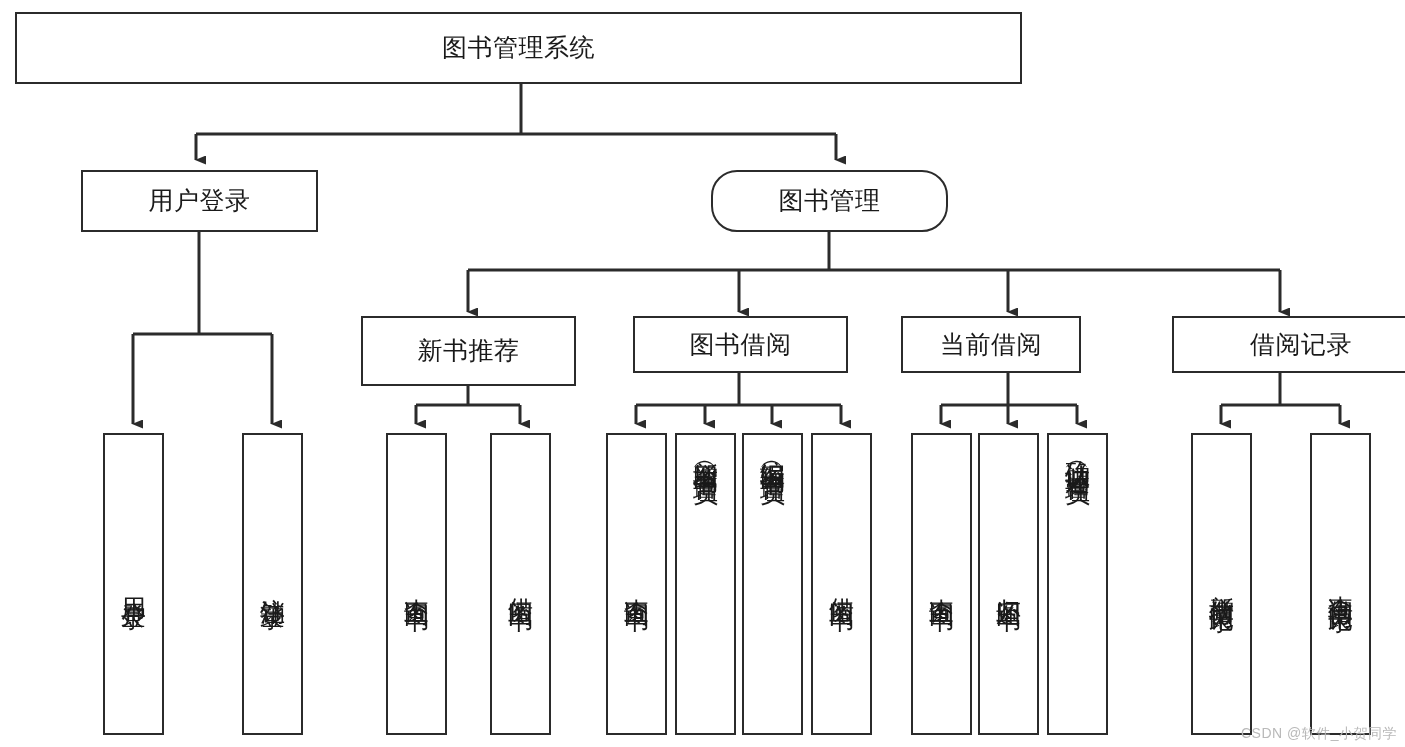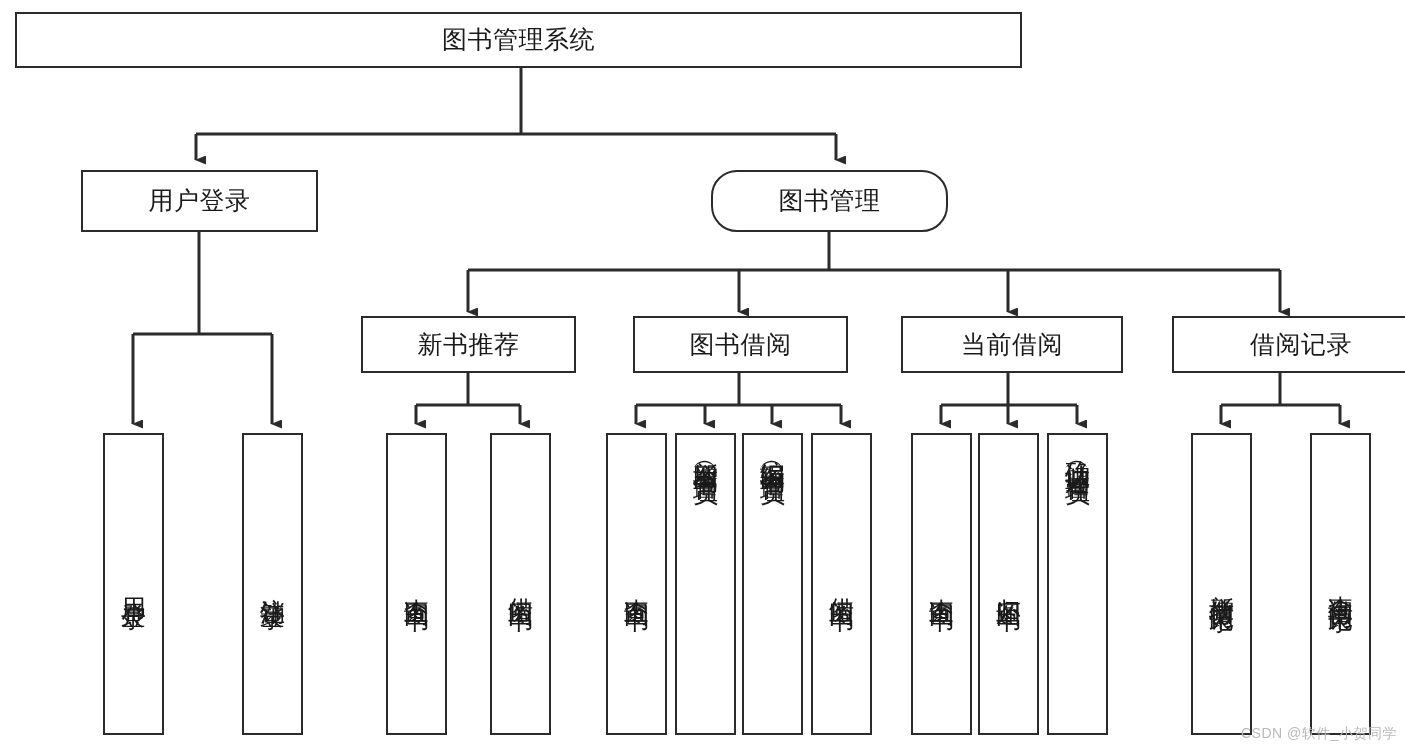--- a/index.html
+++ b/index.html
@@ -124,38 +124,38 @@
       <path d="M1008,405 L1008,424" marker-end="url(#arrow)"></path>
       <path d="M1077,405 L1077,424" marker-end="url(#arrow)"></path>
 
       <path d="M1280,373 L1280,405"></path>
       <path d="M1221,405 L1340,405"></path>
       <path d="M1221,405 L1221,424" marker-end="url(#arrow)"></path>
       <path d="M1340,405 L1340,424" marker-end="url(#arrow)"></path>
     </g>
   </svg>
 
-  <div class="node h" id="node-root" style="left:15px; top:12px; width:1007px; height:56px;text-align:right;">
+  <div class="node h" id="node-root" style="left:15px; top:12px; width:1007px; height:72px;text-align:right;">
     <span class="node-label">图书管理系统</span>
   </div>
 
   <div class="node h" style="left:81px; top:170px; width:237px; height:62px;">
     <span class="node-label">用户登录</span>
   </div>
   <div class="node h" style="left:711px; top:170px; width:237px; height:62px;border-radius:26px;">
     <span class="node-label">图书管理</span>
   </div>
 
-  <div class="node h" style="left:361px; top:316px; width:215px; height:57px;">
+  <div class="node h" style="left:361px; top:316px; width:215px; height:70px;">
     <span class="node-label">新书推荐</span>
   </div>
   <div class="node h" style="left:633px; top:316px; width:215px; height:57px;justify-content:center;">
     <span class="node-label">图书借阅</span>
   </div>
-  <div class="node h" style="left:901px; top:316px; width:222px; height:57px;">
+  <div class="node h" style="left:901px; top:316px; width:180px; height:57px;">
     <span class="node-label">当前借阅</span>
   </div>
   <div class="node h" style="left:1172px; top:316px; width:258px; height:57px;">
     <span class="node-label">借阅记录</span>
   </div>
 
   <div class="node v mid" style="left:103px; top:433px; width:61px; height:302px;">
     <span class="node-label">用户登录</span>
   </div>
   <div class="node v mid" style="left:242px; top:433px; width:61px; height:302px;">

